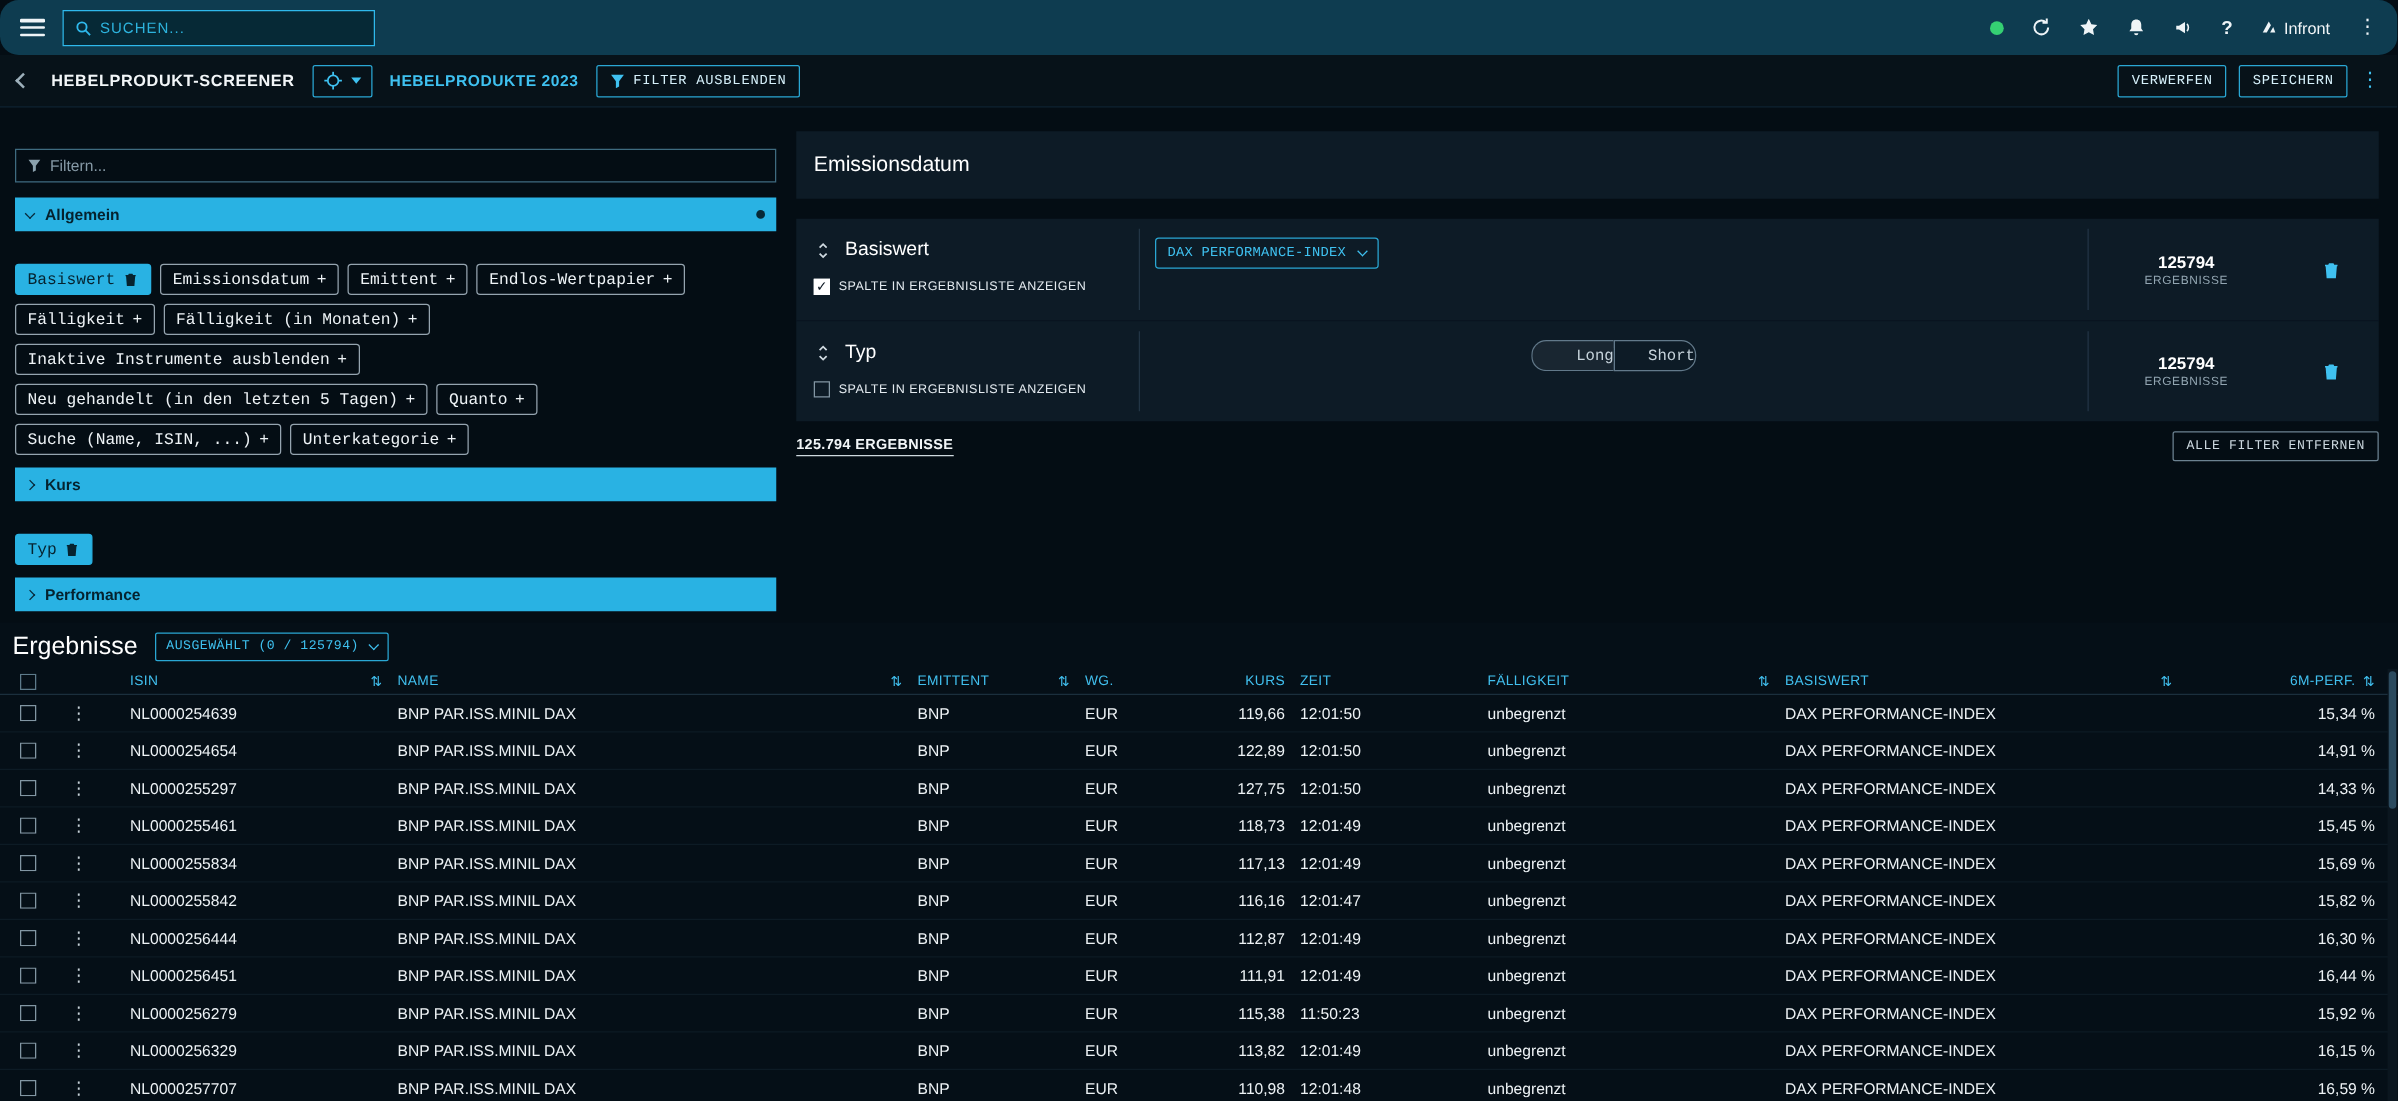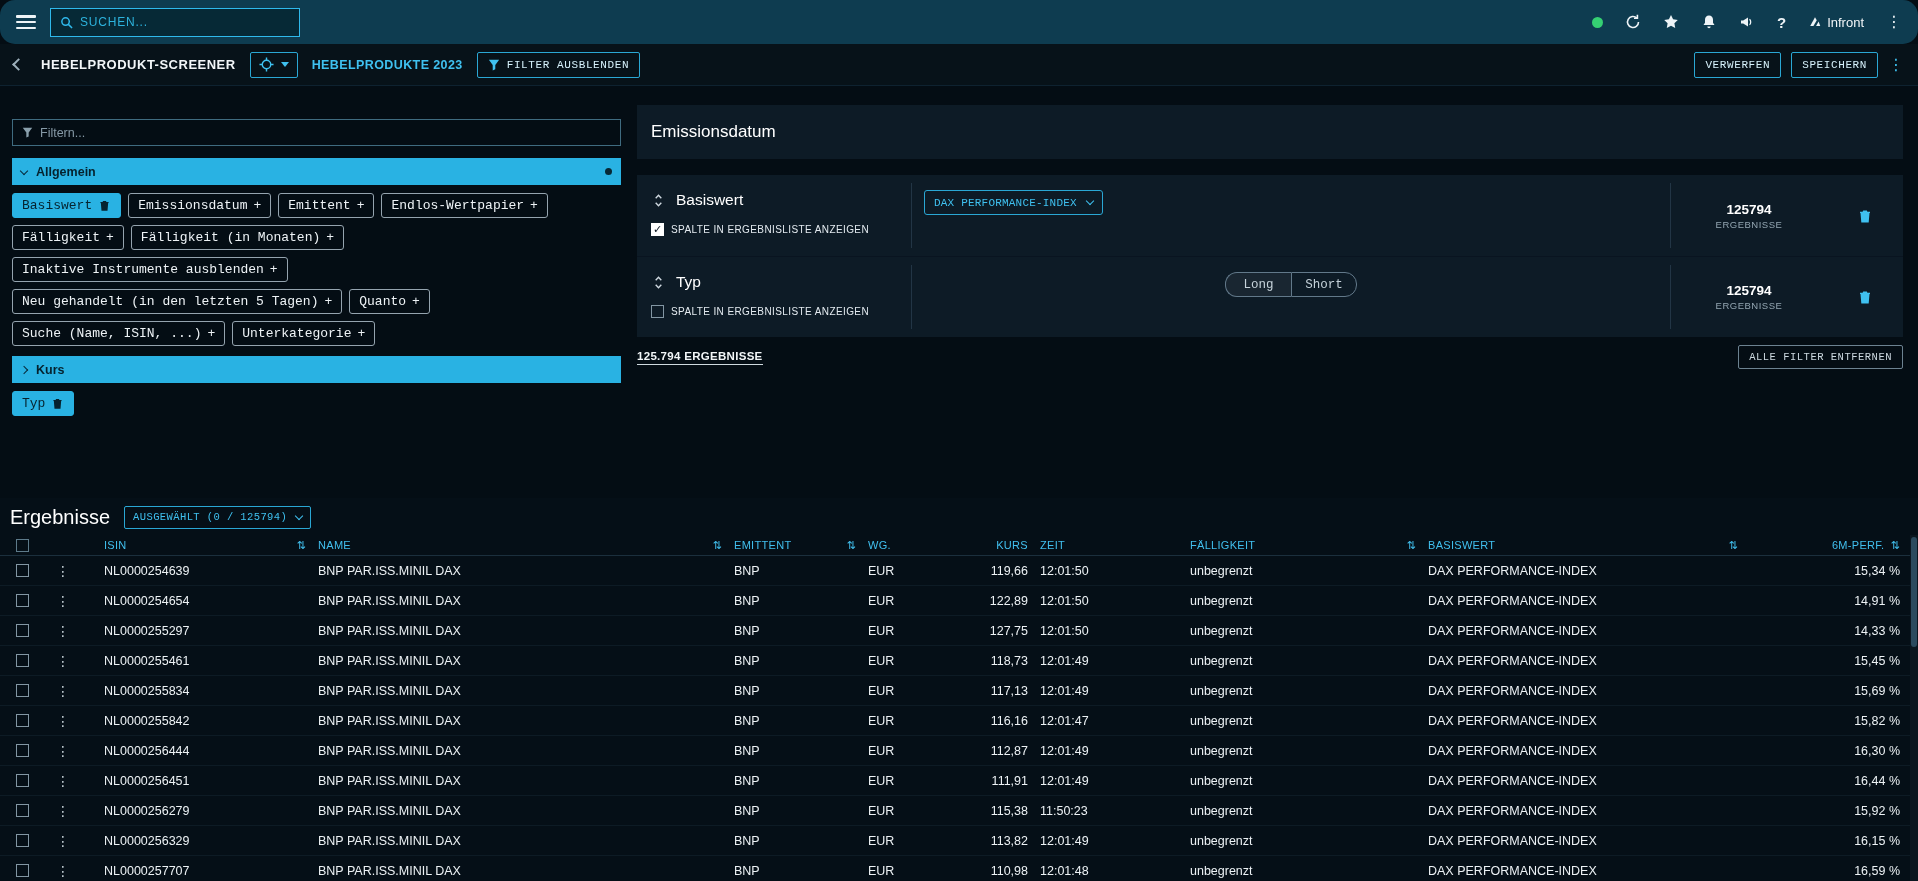--- a/index.html
+++ b/index.html
@@ -34,21 +34,21 @@
   .toolbar-right { margin-left:auto; display:flex; align-items:center; gap:10px; }
   .kebab-cyan { color:#3fc1f0; font-size:16px; }
 
   
   .workspace { position:absolute; top:86px; left:0; right:0; height:412px; }
 
   .sidebar { position:absolute; left:12px; top:33px; width:609px; }
   .filter-input { height:27px; border:1px solid #3f6b80; display:flex; align-items:center; gap:7px; padding:0 9px; color:#8aa0ac; margin-bottom:12px; }
   .filter-input input { flex:1; background:transparent; border:none; color:#ec4899; font-size:12.5px; }
   .filter-input input::placeholder { color:#8699a6; opacity:1; }
-  .section-head { height:27px; background:#29b2e3; color:#05222e; display:flex; align-items:center; gap:9px; padding:0 9px; font-size:12.5px; font-weight:bold; margin-bottom:6px; }
+  .section-head { height:27px; background:#29b2e3; color:#05222e; display:flex; align-items:center; gap:9px; padding:0 9px; font-size:12.5px; font-weight:bold; margin-bottom:24px; }
   .sec-chev { width:6px; height:6px; border-right:1.8px solid #07293a; border-bottom:1.8px solid #07293a; transform:rotate(45deg); margin-top:-2px; }
   .sec-chev.closed { transform:rotate(-45deg); margin-top:0; }
   .sec-dot { margin-left:auto; width:7px; height:7px; border-radius:50%; background:#072936; }
   .chips { display:flex; flex-wrap:wrap; gap:7px; padding:2px 0 10px 0; }
   .chip { height:25px; border:1px solid #95a4af; border-radius:3px; padding:0 9px; display:inline-flex; align-items:center; gap:6px; font-size:13px; color:#eef3f6; background:transparent; }
   .chip.active { background:#29b2e3; border-color:#29b2e3; color:#06232f; }
   .chip-plus { font-size:13px; }
   .chip-trash { display:flex; align-items:center; }
 
   
@@ -65,21 +65,21 @@
   .frow-left .l1 { display:flex; align-items:center; gap:10px; }
   .frow-left .l1 .name { font-size:15.5px; color:#fff; }
   .frow-left .l2 { display:flex; align-items:center; gap:7px; margin-top:14px; }
   .frow-left .l2 .cbl { font-size:10px; letter-spacing:.4px; color:#e4ebf0; }
   .vdiv { width:1px; background:#223545; margin:8px 0; }
   .frow-ctrl { flex:1; display:flex; padding-top:15px; }
   .frow-ctrl.start { justify-content:flex-start; padding-left:12px; }
   .frow-ctrl.center { justify-content:center; }
   .value-chip { height:25px; border:1px solid #2aa7d4; border-radius:3px; color:#3fc1f0; font-size:11px; letter-spacing:.2px; display:inline-flex; align-items:center; gap:10px; padding:0 9px; align-self:flex-start; background:transparent; }
   .seg { display:flex; align-self:flex-start; }
-  .seg button { height:25px; width:66px; border:1px solid #62798a; color:#c6d3db; font-size:12.5px; background:transparent; }
+  .seg button { height:25px; width:66px; border:1px solid #62798a; color:#c6d3db; font-size:12.5px; background:transparent;text-align:right; }
   .seg button:first-child { border-radius:12px 0 0 12px; border-right:none; background:rgba(255,255,255,0.05); }
   .seg button:last-child { border-radius:0 12px 12px 0; }
   .frow-count { width:156px; display:flex; flex-direction:column; align-items:center; justify-content:center; gap:2px; }
   .frow-count .num { font-size:13.5px; font-weight:bold; color:#fff; }
   .frow-count .sub { font-size:9.5px; letter-spacing:.5px; color:#93a6b2; }
   .frow-trash { width:76px; display:flex; align-items:center; justify-content:center; color:#3fc1f0; }
 
   .cb { width:13px; height:13px; border:1px solid #8296a3; display:inline-flex; align-items:center; justify-content:center; font-size:11px; font-weight:bold; color:transparent; background:transparent; flex:0 0 auto; }
   .cb.checked { background:#ffffff; border-color:#ffffff; color:#0a1520; }
 
@@ -306,20 +306,24 @@
           <span class="chip-label" data-interactable="false">Typ</span>
 
           <span class="chip-trash" data-interactable="true">
             <svg viewBox="0 0 16 16" width="13" height="13" fill="currentColor">
               <path d="M3.5 5h9l-.8 9.5H4.3L3.5 5zm2.7-2.5h3.6l.6 1.2H13v1.2H3V3.7h2.6l.6-1.2z"></path>
             </svg>
           </span>
         </button>
       </div>
 
+    <div class="section-head" data-interactable="true">
+      <span class="sec-chev closed" data-interactable="false"></span>
+      <span data-interactable="false">Performance</span>
+    </div>
   </div>
 
   <div class="main" data-interactable="false">
 
     <div class="card card-type" data-interactable="false">
       <span class="lbl" data-interactable="false">Emissionsdatum</span>
     </div>
 
     <div class="card" data-interactable="false">
 

